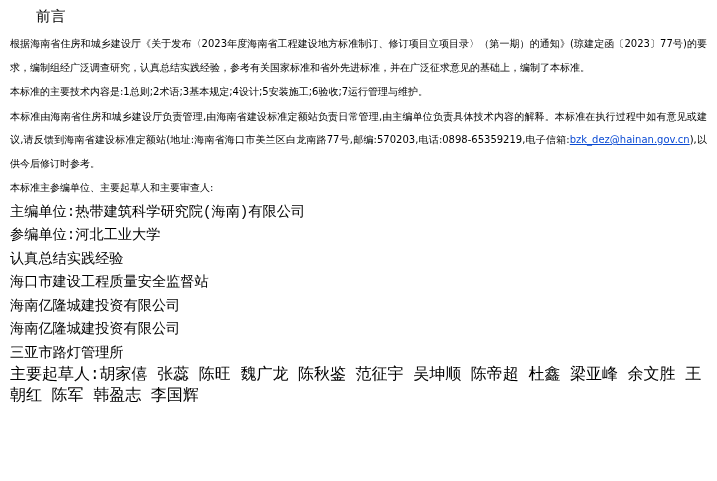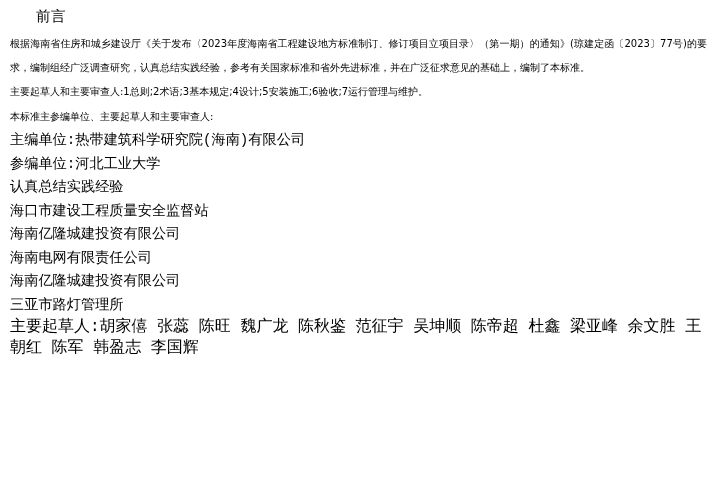--- a/index.html
+++ b/index.html
@@ -59,32 +59,32 @@
 </style>
 </head>
 <body>
 
 <div class="page">
 
   <h1 class="doc-title">前言</h1>
 
   <p class="para">根据海南省住房和城乡建设厅《关于发布〈2023年度海南省工程建设地方标准制订、修订项目立项目录〉（第一期）的通知》(琼建定函〔2023〕77号)的要求，编制组经广泛调查研究，认真总结实践经验，参考有关国家标准和省外先进标准，并在广泛征求意见的基础上，编制了本标准。</p>
 
-  <p class="para">主要起草人和主要审查人:1总则;2术语;3基本规定;4设计;5安装施工;6验收;7运行管理与维护。</p>
+  <p class="para">本标准的主要技术内容是:1总则;2术语;3基本规定;4设计;5安装施工;6验收;7运行管理与维护。</p>
 
+  <p class="para"><span>本标准由海南省住房和城乡建设厅负责管理,由海南省建设标准定额站负责日常管理,由主编单位负责具体技术内容的解释。本标准在执行过程中如有意见或建议,请反馈到海南省建设标准定额站(地址:海南省海口市美兰区白龙南路77号,邮编:570203,电话:0898-65359219,电子信箱:</span><a class="email" href="#">bzk_dez@hainan.gov.cn</a><span>),以供今后修订时参考。</span></p>
 
   <p class="para">本标准主参编单位、主要起草人和主要审查人:</p>
 
   <div class="names-block">
     <p class="list-line">主编单位:热带建筑科学研究院(海南)有限公司</p>
     <p class="list-line">参编单位:河北工业大学</p>
     <p class="list-line">认真总结实践经验</p>
     <p class="list-line">海口市建设工程质量安全监督站</p>
     <p class="list-line">海南亿隆城建投资有限公司</p>
-    <p class="list-line">海南电网有限责任公司</p>
     <p class="list-line">海南亿隆城建投资有限公司</p>
     <p class="list-line">三亚市路灯管理所</p>
   </div>
 
   <div class="names-block">
     <p class="names-line">主要起草人:胡家僖 张蕊 陈旺 魏广龙 陈秋鉴 范征宇 吴坤顺 陈帝超 杜鑫 梁亚峰 余文胜 王朝红 陈军 韩盈志 李国辉</p>
 
   </div>
 
 </div>

